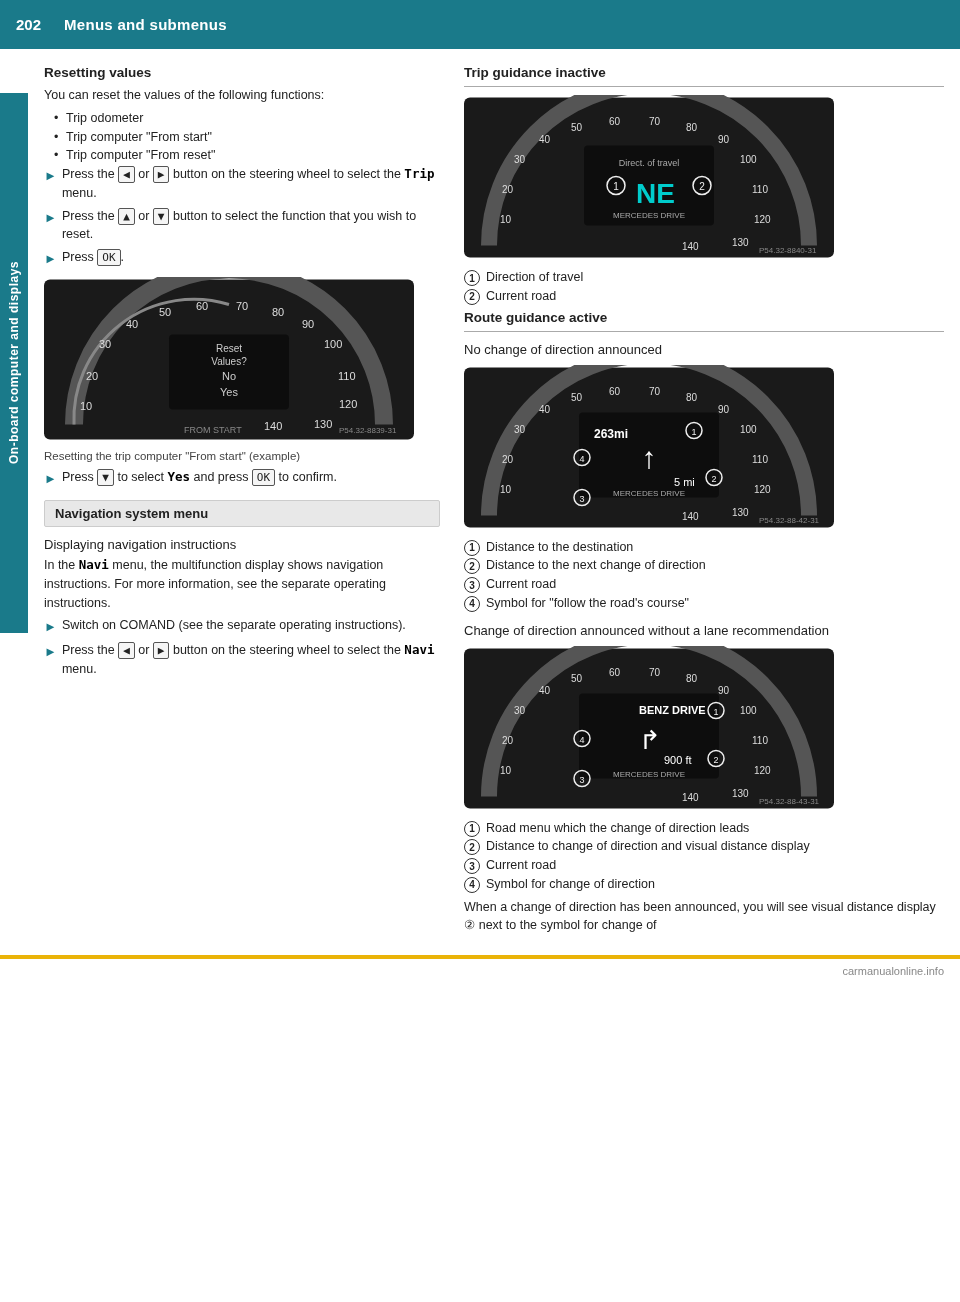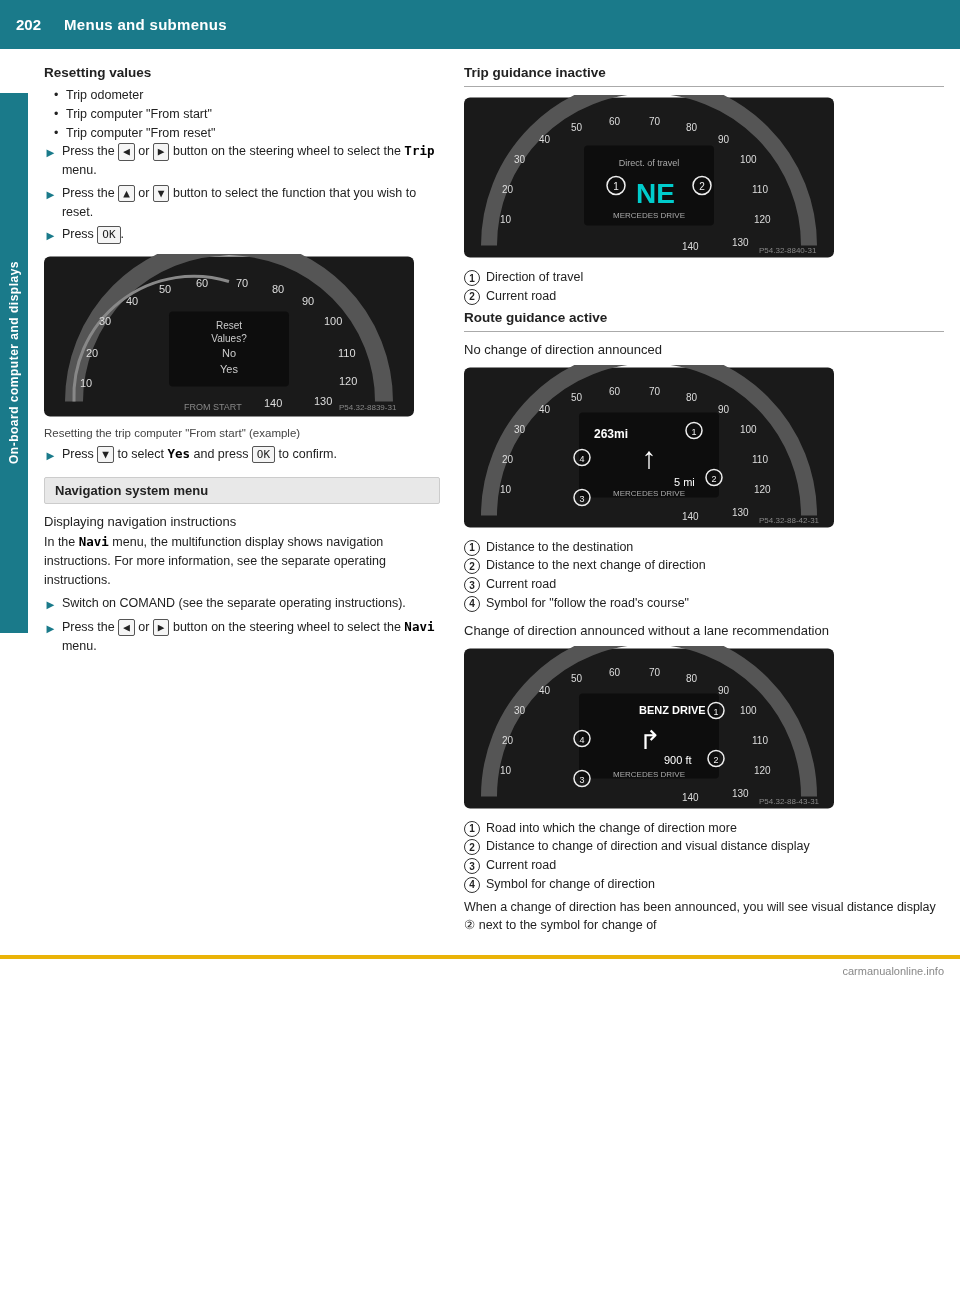--- a/index.html
+++ b/index.html
@@ -234,20 +234,21 @@
 
   <div class="side-tab">
     <span class="side-tab-text">On-board computer and displays</span>
   </div>
   <div class="left-margin"></div>
 
   <div class="left-col">
 
     <div>
       <div class="section-heading">Resetting values</div>
+      <div class="body-text">You can reset the values of the following functions:</div>
       <ul class="bullet-list">
         <li>Trip odometer</li>
         <li>Trip computer "From start"</li>
         <li>Trip computer "From reset"</li>
       </ul>
 
       <div class="arrow-item">
         <span class="arrow-sym">►</span>
         <span>
           Press the <span class="key-box">◀</span> or <span class="key-box">▶</span> button on the steering wheel to select the <span class="monospace-colored">Trip</span> menu.
@@ -501,21 +502,21 @@
 
           <circle cx="118" cy="90" r="8" fill="none" stroke="#eee" stroke-width="1.5"></circle>
           <text x="118" y="94" fill="#eee" font-size="9" font-family="Arial" text-anchor="middle">4</text>
           <text x="295" y="155" fill="#888" font-size="8" font-family="Arial">P54.32-88-43-31</text>
         </svg>
       </div>
 
       <ul class="num-list">
         <li>
           <span class="num-circle">1</span>
-          <span>Road into which the change of direction more</span>
+          <span>Road menu which the change of direction leads</span>
         </li>
         <li>
           <span class="num-circle">2</span>
           <span>Distance to change of direction and visual distance display</span>
         </li>
         <li>
           <span class="num-circle">3</span>
           <span>Current road</span>
         </li>
         <li>

